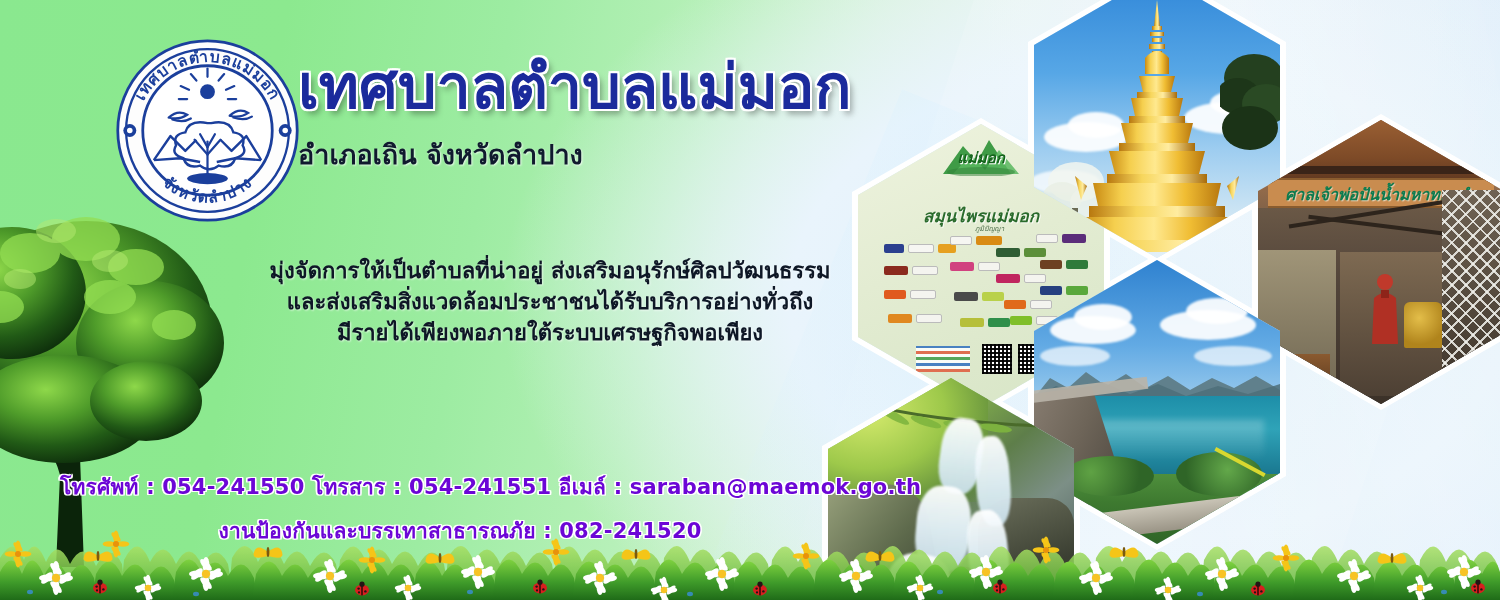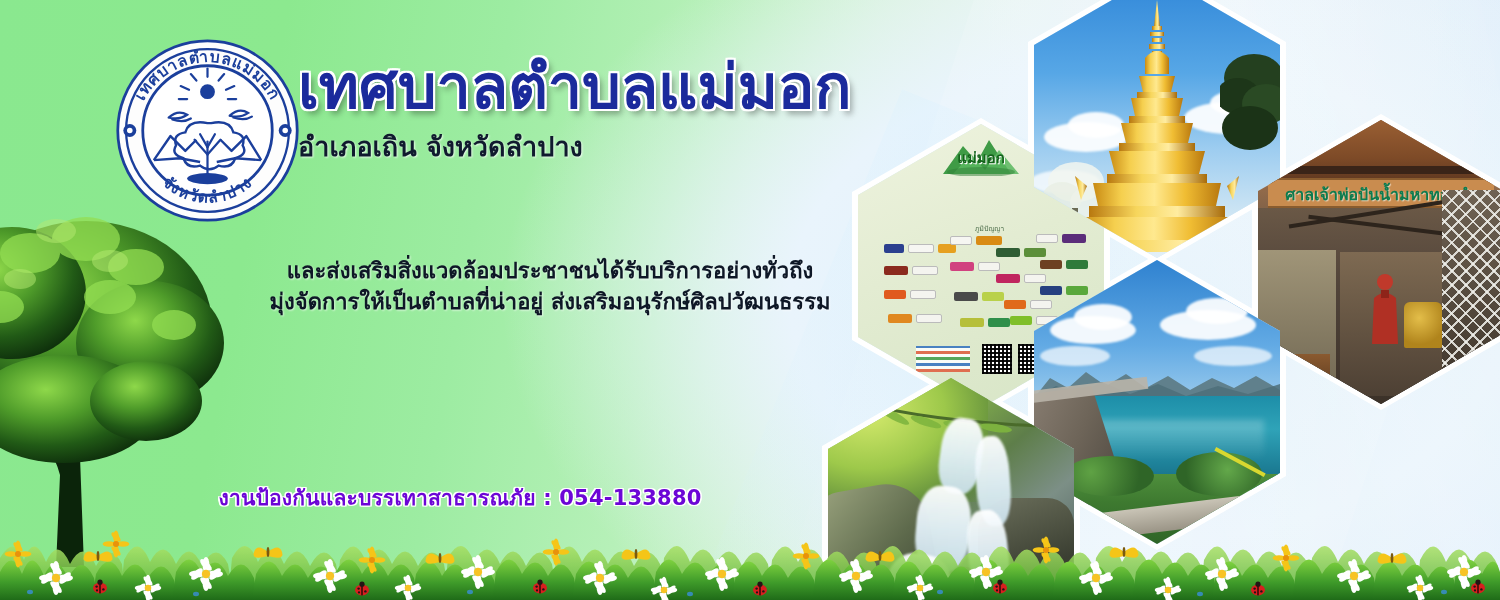--- a/index.html
+++ b/index.html
@@ -65,21 +65,21 @@
     color:#25dd25;
     text-shadow:
       -1.6px -1.6px 0 #0b3d0b, 1.6px -1.6px 0 #0b3d0b,
       -1.6px 1.6px 0 #0b3d0b, 1.6px 1.6px 0 #0b3d0b,
       0 -1.6px 0 #0b3d0b, 0 1.6px 0 #0b3d0b,
       -1.6px 0 0 #0b3d0b, 1.6px 0 0 #0b3d0b,
       3px 4px 5px rgba(0,0,0,.4);
     white-space:nowrap;
   }
   .district {
-    margin-top:6px;
+    margin-top:14px;
     font-size:27px; font-weight:bold; color:#101a2e;
     text-shadow:1px 1px 2px rgba(255,255,255,.75);
     white-space:nowrap;
   }
 
   
   #vision {
     position:absolute; left:150px; top:255px; width:800px;
     text-align:center; color:#0e1726;
   }
@@ -106,20 +106,21 @@
   }
   .c-line.second { margin-top:11px; }
 
   
   #collage { position:absolute; left:800px; top:0; width:700px; height:600px; }
   .hex {
     position:absolute;
     clip-path:polygon(50% 0%, 100% 25%, 100% 75%, 50% 100%, 0% 75%, 0% 25%);
     overflow:hidden;
     background:#cfe6f5;
+    font-style:italic;
   }
   .hex .inner { position:absolute; inset:0; }
   .hexframe {
     position:absolute;
     clip-path:polygon(50% 0%, 100% 25%, 100% 75%, 50% 100%, 0% 75%, 0% 25%);
     background:#ffffff;
   }
   .hexlabel {
     position:absolute; left:0; right:0;
     text-align:center; color:#fff; font-weight:bold;
@@ -186,20 +187,21 @@
         <svg viewBox="0 0 96 42" style="width:100%;height:100%">
           <path d="M10 40 L30 12 L44 28 L56 6 L78 40 Z" fill="#3f9b46"></path>
           <path d="M20 40 L38 20 L52 36 L66 16 L86 40 Z" fill="#59b75f" opacity=".85"></path>
           <ellipse cx="48" cy="38" rx="34" ry="5" fill="#2f7e36" opacity=".5"></ellipse>
         </svg>
       </div>
       <div style="position:absolute; left:0; right:0; top:22px; text-align:center;
                   font-size:15px; font-weight:bold; color:#13631a;
                   text-shadow:1px 1px 0 #fff;">แม่มอก</div>
 
+      <div class="poster-title" style="top:78px; font-size:17px; color:#2a6b2c; text-shadow:1px 1px 0 rgba(255,255,255,.8);">สมุนไพรแม่มอก</div>
       <div style="position:absolute; left:0; right:3px; top:99px; text-align:center; font-size:7px; color:#4a6b47;padding-left:20px;">ภูมิปัญญา</div>
 
       <div class="prod-row" style="left:26px; top:120px;">
         <span class="prod-chip" style="width:20px;background:#2b3f8f"></span>
         <span class="prod-chip" style="width:26px;background:#f6f6f2;border:1px solid #bbb"></span>
         <span class="prod-chip" style="width:18px;background:#e6a020"></span>
       </div>
       <div class="prod-row" style="left:92px; top:112px;">
         <span class="prod-chip" style="width:22px;background:#f6f6f2;border:1px solid #bbb"></span>
         <span class="prod-chip" style="width:26px;background:#d98b14"></span>
@@ -564,26 +566,28 @@
       <ellipse cx="100" cy="152" rx="22" ry="6" fill="#1b3f9c"></ellipse>
     </svg>
   </div>
 
   <div id="titleblock">
     <div class="th-title">เทศบาลตำบลแม่มอก</div>
     <div class="district">อำเภอเถิน จังหวัดลำปาง</div>
   </div>
 
   <div id="vision">
+    <div class="v-line">มุ่งจัดการให้เป็นตำบลที่น่าอยู่ ส่งเสริมอนุรักษ์ศิลปวัฒนธรรม</div>
     <div class="v-line">และส่งเสริมสิ่งแวดล้อมประชาชนได้รับบริการอย่างทั่วถึง</div>
-    <div class="v-line">มุ่งจัดการให้เป็นตำบลที่น่าอยู่ ส่งเสริมอนุรักษ์ศิลปวัฒนธรรม</div>
+    <div class="v-line">มีรายได้เพียงพอภายใต้ระบบเศรษฐกิจพอเพียง</div>
   </div>
 
   <div id="contact">
-    <div class="c-line second">งานป้องกันและบรรเทาสาธารณภัย : 054-133880</div>
+    <div class="c-line">โทรศัพท์ : 054-241550  โทรสาร : 054-241551 อีเมล์ : saraban@maemok.go.th</div>
+    <div class="c-line second">งานป้องกันและบรรเทาสาธารณภัย : 082-241520</div>
   </div>
 
   <div id="grass">
     <svg viewBox="0 0 1500 86" preserveAspectRatio="none">
       <defs>
         <linearGradient id="gb" x1="0" y1="0" x2="0" y2="1">
           <stop offset="0%" stop-color="#7fd23f"></stop>
           <stop offset="55%" stop-color="#3f9b2a"></stop>
           <stop offset="100%" stop-color="#1f6b18"></stop>
         </linearGradient>

